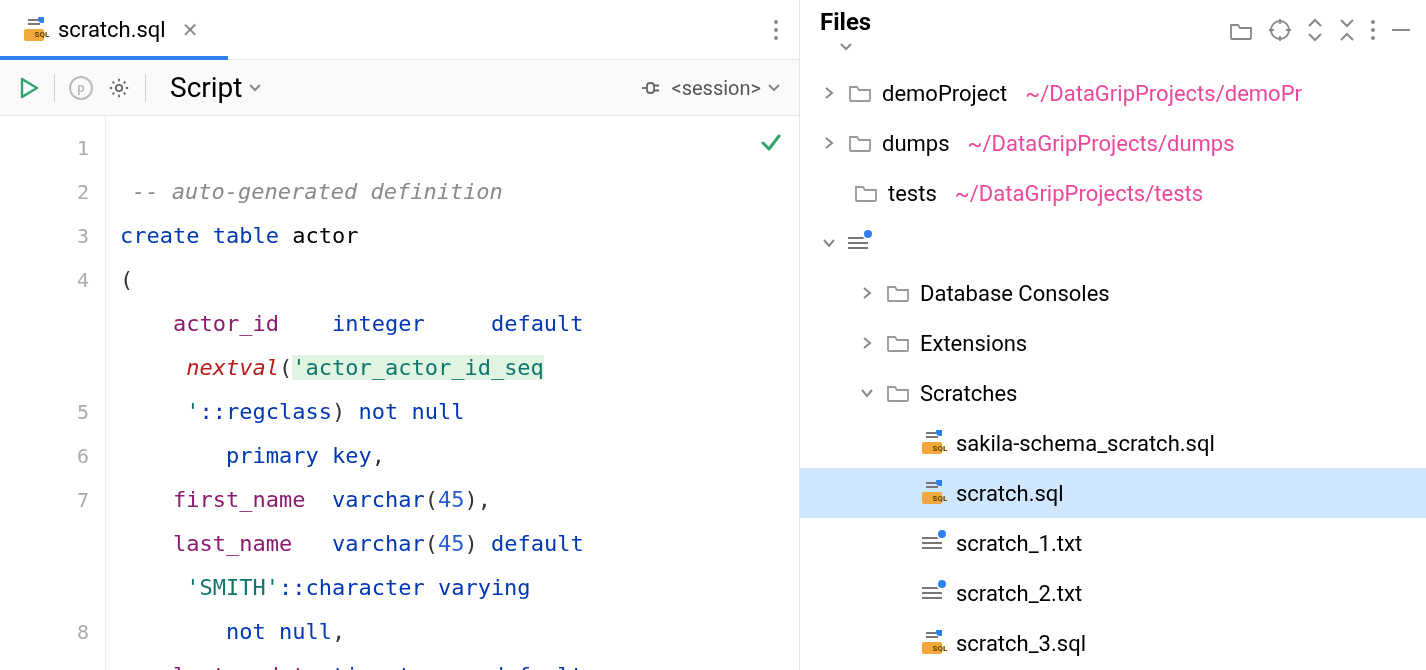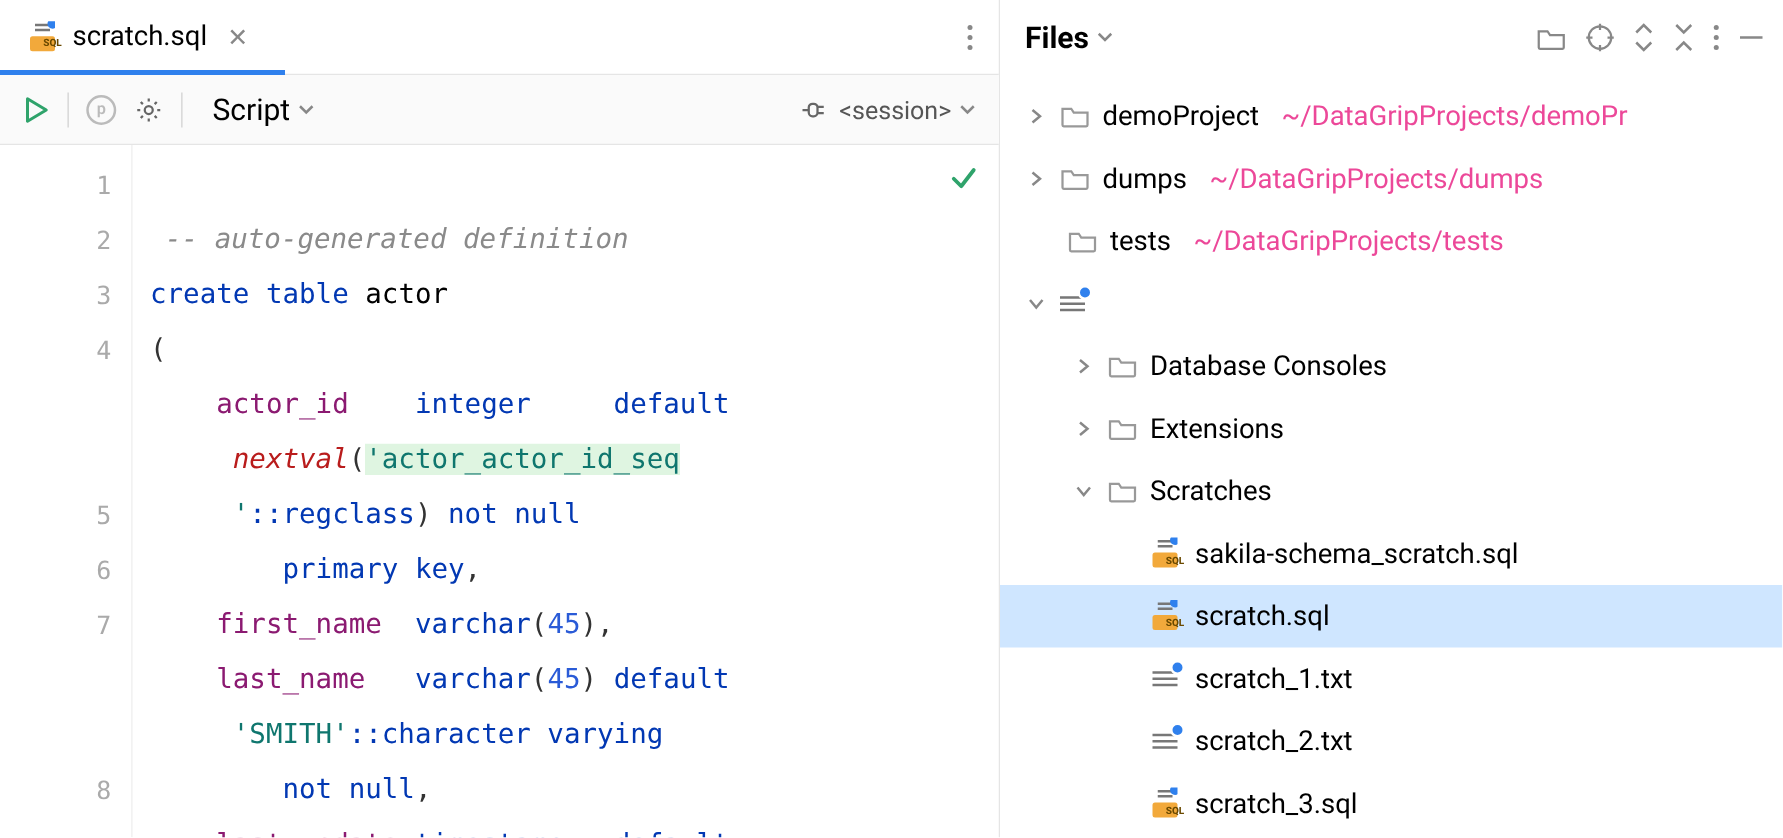--- a/index.html
+++ b/index.html
@@ -16,21 +16,21 @@
   .tab-close { color: #888; font-size: 20px; padding: 2px 6px; }
   .tab-bar-spacer { flex: 1; }
   .tab-menu { padding: 0 20px; color: #888; }
 
   
   .toolbar { display: flex; align-items: center; height: 56px; padding: 0 18px; background: #fafafa; border-bottom: 1px solid #e5e5e5; gap: 14px; }
   .run-icon svg { display: block; }
   .toolbar-sep { width: 1px; height: 28px; background: #d0d0d0; }
   .circle-icon { width: 24px; height: 24px; border: 2px solid #bbb; border-radius: 50%; display: inline-flex; align-items: center; justify-content: center; color: #bbb; font-size: 13px; font-weight: 600; }
   .gear-icon { color: #666; }
-  .dropdown { display: flex; align-items: center; gap: 6px; padding: 4px 10px; font-size: 24px; }
+  .dropdown { display: flex; align-items: center; gap: 6px; padding: 4px 10px; font-size: 28px; }
   .chev { color: #888; }
   .toolbar-spacer { flex: 1; }
   .session-drop { display: flex; align-items: center; gap: 6px; color: #555; font-size: 20px; }
 
   
   .editor { flex: 1; display: flex; overflow: hidden; position: relative; }
   .gutter { width: 106px; border-right: 1px solid #eee; padding-top: 10px; }
   .gline { height: 44px; display: flex; align-items: center; justify-content: flex-end; padding-right: 16px; color: #aaa; font-family: "SF Mono", ui-monospace, Menlo, Consolas, monospace; font-size: 20px; }
   .code { flex: 1; padding: 10px 14px 0 14px; font-family: "SF Mono", ui-monospace, Menlo, Consolas, monospace; font-size: 22px; line-height: 44px; white-space: pre; }
   .c-comment { color: #8a8a8a; font-style: italic; margin-left: 12px; }
@@ -38,21 +38,21 @@
   .c-ident { color: #8b1a71; }
   .c-func { color: #b91c1c; font-style: italic; }
   .c-str { color: #0f766e; }
   .c-num { color: #2a5bd7; }
   .c-punc { color: #333; }
   .hl-seq { background: #dff5e1; }
   .check-badge { position: absolute; top: 14px; right: 16px; color: #2fa36b; }
 
   
   .files-header { display: flex; align-items: center; height: 60px; padding: 0 14px 0 20px; gap: 14px; }
-  .files-title { font-size: 24px; font-weight: 700; display: flex; align-items: center; gap: 6px; }
+  .files-title { font-size: 24px; font-weight: 700; display: flex; align-items: center; gap: 6px; flex-direction: column; }
   .files-header-spacer { flex: 1; }
   .hdr-icon { color: #777; display: inline-flex; align-items: center; }
 
   
   .tree { padding-top: 8px; overflow: hidden; }
   .node { display: flex; align-items: center; height: 50px; gap: 10px; padding-right: 10px; }
   .node.selected { background: #cfe6ff; }
   .indent0 { padding-left: 20px; text-align: center; }
   .indent1 { padding-left: 58px; }
   .indent2 { padding-left: 94px; }

